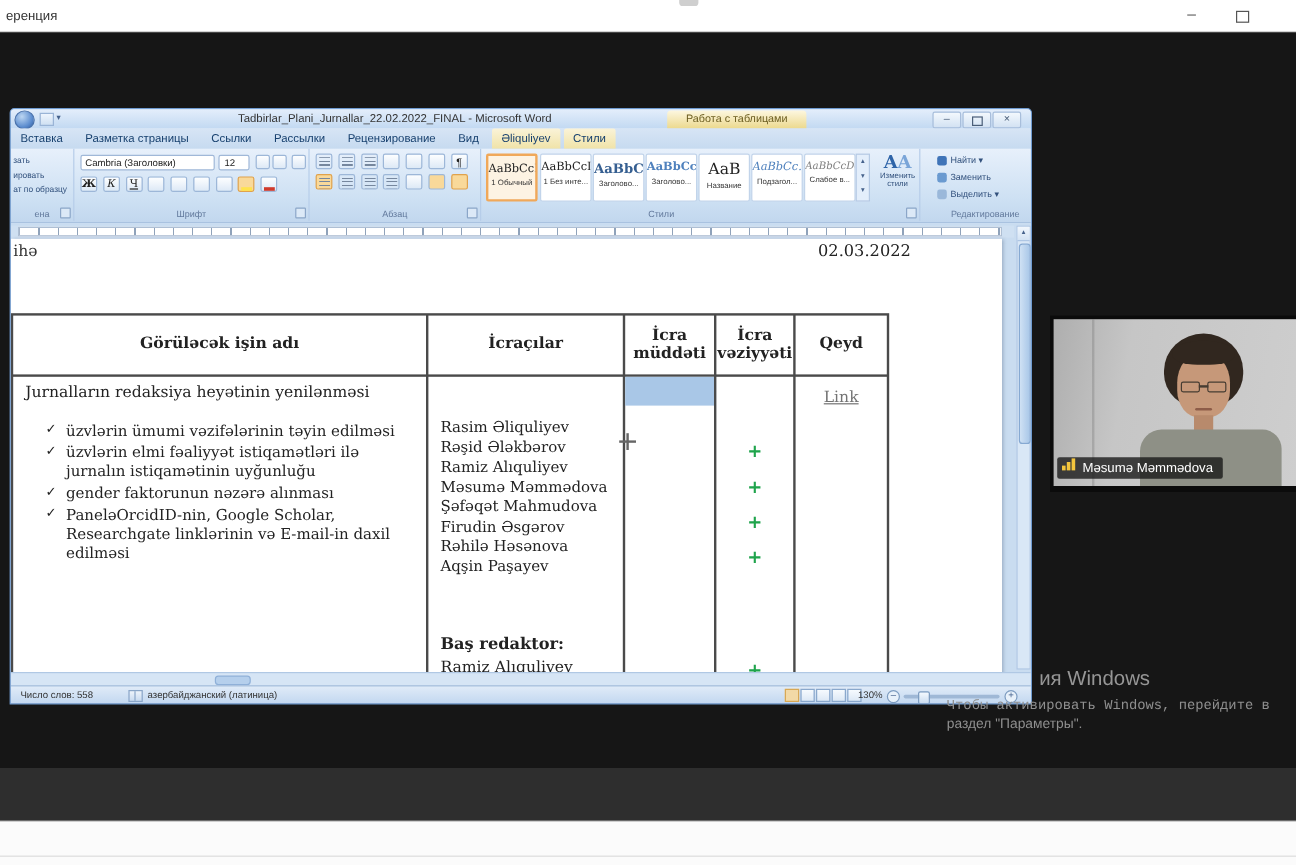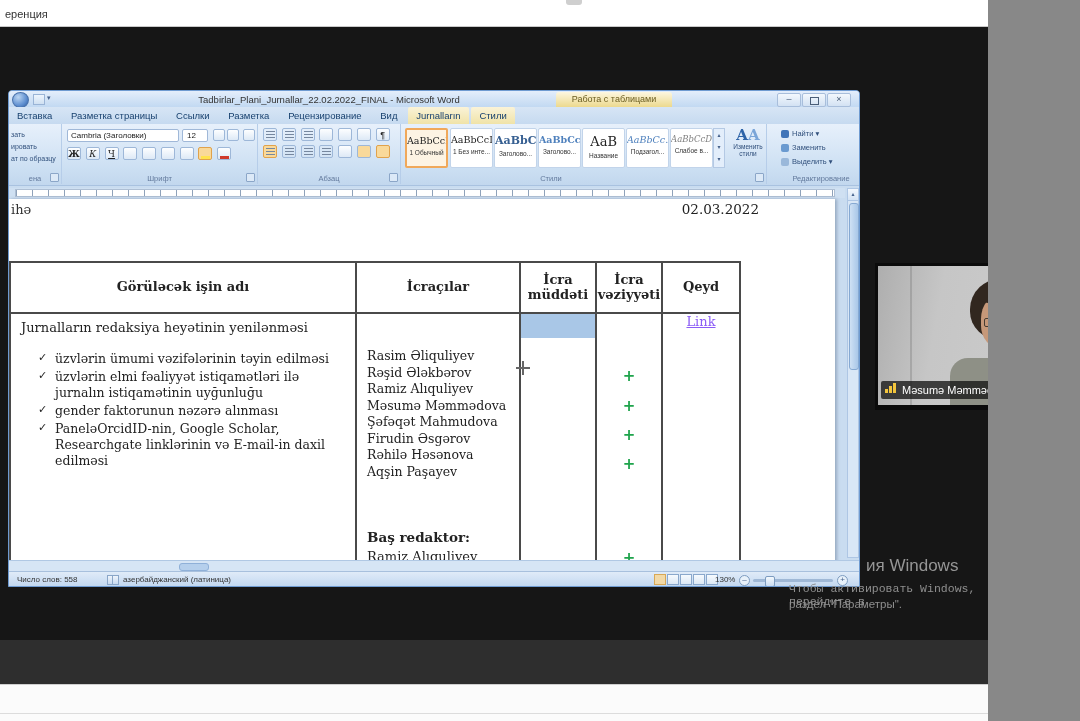--- a/index.html
+++ b/index.html
@@ -1,16 +1,16 @@
 <!DOCTYPE html>
 <html><head>
 <meta charset="utf-8">
 <style>
   html,body{margin:0;padding:0;background:#888;}
-  #root{position:relative;width:988px;height:721px;overflow:hidden;
+  #root{position:relative;width:1080px;height:721px;overflow:hidden;
         font-family:"Liberation Sans",sans-serif;background:#151515;cursor:default;}
   .abs{position:absolute;}
 
   
   #topbar{left:0;top:0;width:1080px;height:27px;background:#ffffff;border-bottom:1px solid #c9c9c9;box-sizing:border-box;}
   #topbar .ttl{position:absolute;left:5px;top:8px;font-size:11px;color:#333;}
   #tab-handle{position:absolute;left:566px;top:0;width:16px;height:5px;background:#cfcfcf;border-radius:0 0 3px 3px;}
   .winctl{position:absolute;top:6px;width:26px;height:16px;text-align:center;color:#555;}
   #app-min{left:980px;font-size:13px;line-height:12px;}
   #app-restore{left:1022px;}
@@ -111,21 +111,21 @@
   #c1 ul{margin:0 0 0 34px;padding:0;list-style:none;font-size:12.5px;}
   #c1 li{position:relative;margin-bottom:2px;line-height:1.28;}
   #c1 li .chk{position:absolute;left:-17px;top:0;font-family:"DejaVu Sans",sans-serif;font-size:11px;color:#222;}
   #c2{padding:34px 0 0 10px;font-size:12.5px;}
   #c2 .nm{line-height:16.5px;white-space:nowrap;}
   #c2 .edh{position:absolute;left:10px;top:215px;font-weight:bold;font-size:13.5px;}
   #c2 .edn{position:absolute;left:10px;top:235px;font-size:13px;}
   #c3 .hl{position:absolute;left:0;top:0;width:100%;height:24px;background:#a9c7e7;}
   .plus{position:absolute;left:0;width:100%;text-align:center;color:#1fa44c;font-weight:bold;
         font-family:"DejaVu Sans",sans-serif;font-size:15px;line-height:14px;}
-  #c5 .lnk{display:block;margin-top:0;text-align:center;color:#8b5cf6;text-decoration:underline;font-size:13px;}
+  #c5 .lnk{display:block;margin-top:10px;text-align:center;color:#737373;text-decoration:underline;font-size:13px;}
   
   #tcur{position:absolute;left:507px;top:162px;width:14px;height:14px;}
   #tcur::before{content:"";position:absolute;left:6px;top:0;width:2px;height:14px;background:#666;}
   #tcur::after{content:"";position:absolute;left:0;top:6px;width:14px;height:2px;background:#666;}
   
   #vscroll{position:absolute;left:838px;top:2px;width:12px;height:370px;background:#d9e7f6;border:1px solid #aec6e4;box-sizing:border-box;}
   #vscroll .up{position:absolute;left:0;top:0;width:100%;height:11px;background:linear-gradient(#f2f7fd,#d4e3f4);
                border-bottom:1px solid #aec6e4;text-align:center;font-size:6px;color:#46628c;line-height:10px;}
   #vscroll .thumb{position:absolute;left:1px;top:14px;width:8px;height:165px;background:linear-gradient(90deg,#cfe1f4,#a9c7e8);
                   border:1px solid #86a9d2;border-radius:3px;}
@@ -210,24 +210,24 @@
           <span class="sq"></span>
         </div>
       <div class="wbtn" id="w-close">×</div>
     </div>
     <div id="w-help">?</div>
 
     <div id="wtabs">
       <span class="rtab">Вставка</span>
       <span class="rtab">Разметка страницы</span>
       <span class="rtab">Ссылки</span>
-      <span class="rtab">Разметка</span>
+      <span class="rtab">Рассылки</span>
       <span class="rtab">Рецензирование</span>
       <span class="rtab">Вид</span>
-      <span class="rtab ctx">Jurnalların</span>
+      <span class="rtab ctx">Əliquliyev</span>
       <span class="rtab ctx">Стили</span>
     </div>
 
     <div id="ribbon">
       <div class="rgroup" id="g-clip">
         <span class="frag" style="top:7px;">зать</span>
         <span class="frag" style="top:19px;">ировать</span>
         <span class="frag" style="top:31px;">ат по образцу</span>
         <span class="rgl">ена</span>
         <span class="dlg"></span>

